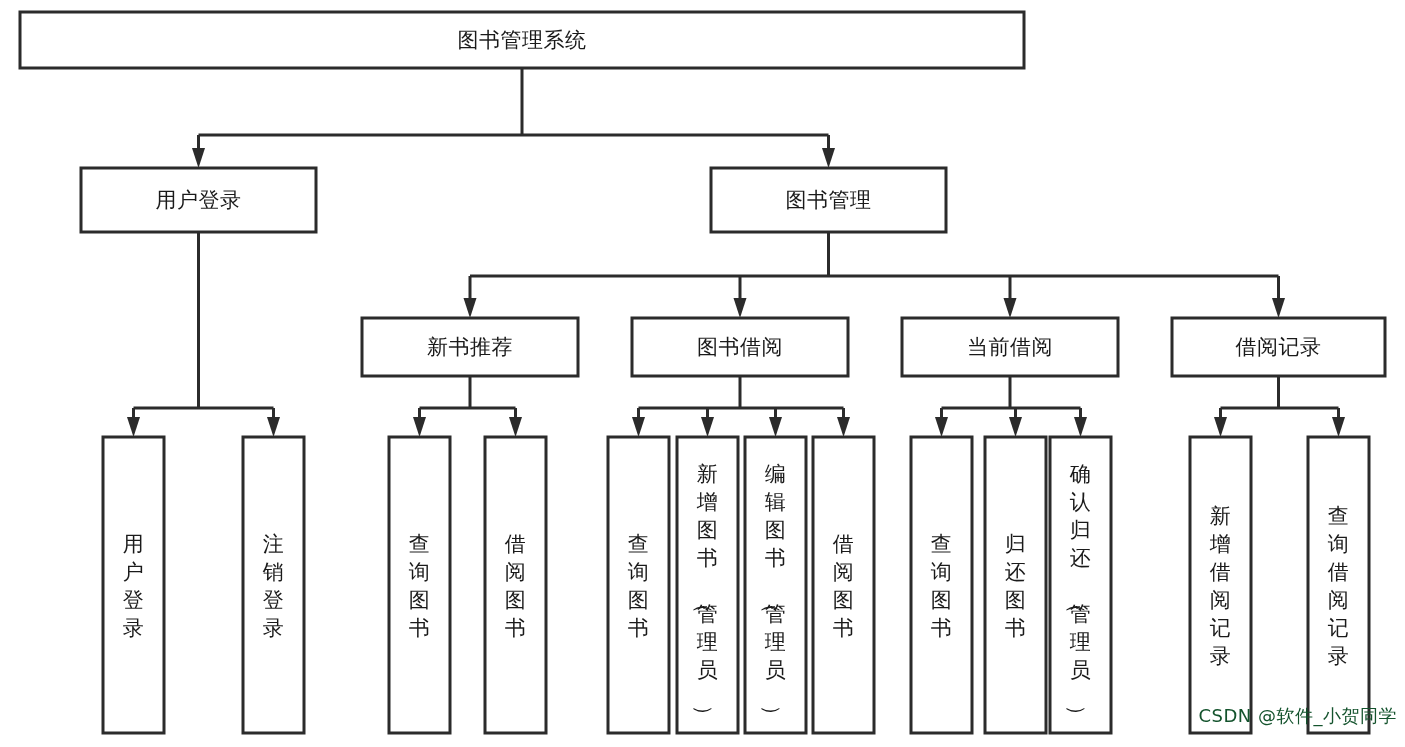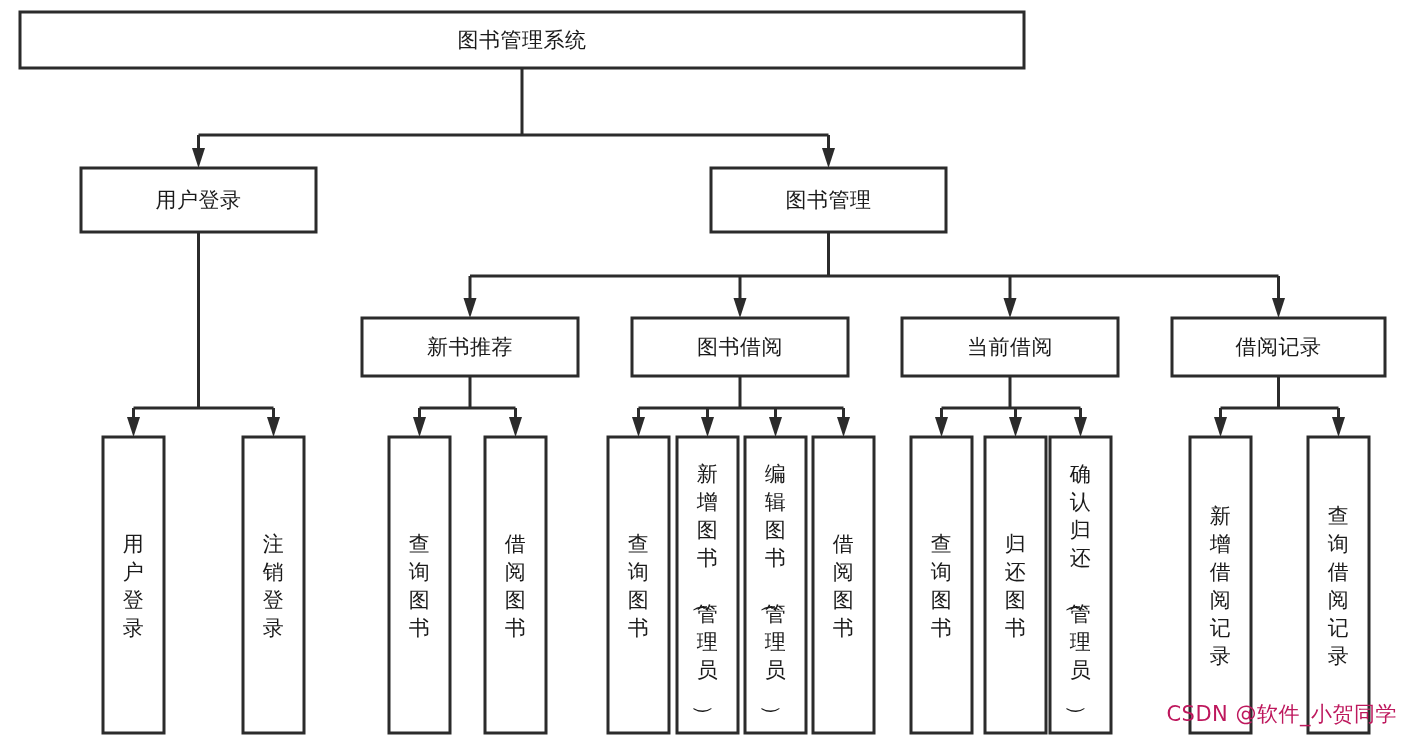--- a/index.html
+++ b/index.html
@@ -58,22 +58,22 @@
   }
   .arrow-head {
     fill: #2b2b2b;
     stroke: none;
   }
   .watermark-text {
     position: absolute;
     right: 8px;
     bottom: 6px;
     font-family: "DejaVu Sans", "Liberation Sans", sans-serif;
-    font-size: 21px;
-    color: #be185d;
+    font-size: 18px;
+    color: #14532d;
     white-space: nowrap;
     letter-spacing: 0.5px;
     pointer-events: none;
   }
 </style>
 </head>
 <body>
 
 <div id="diagram-root">
 

